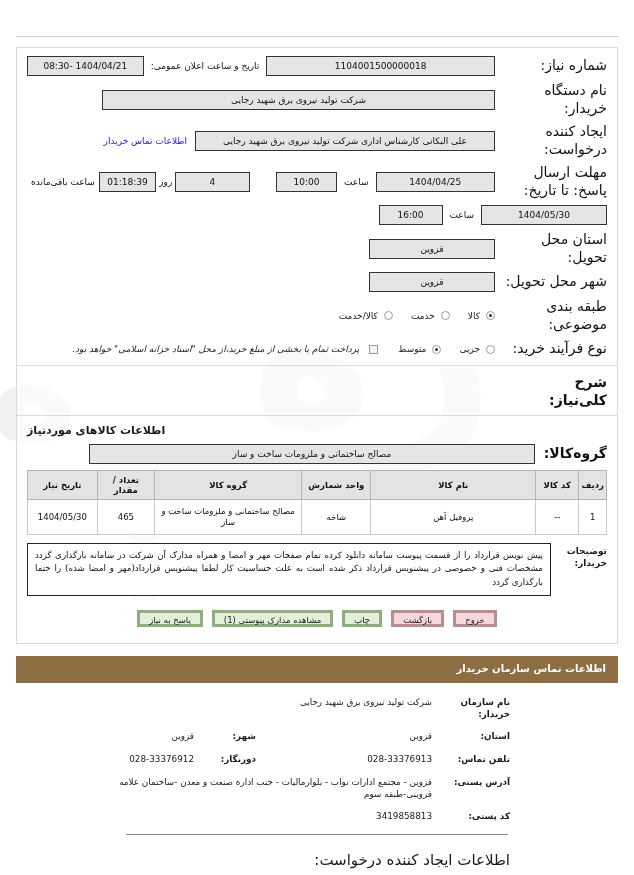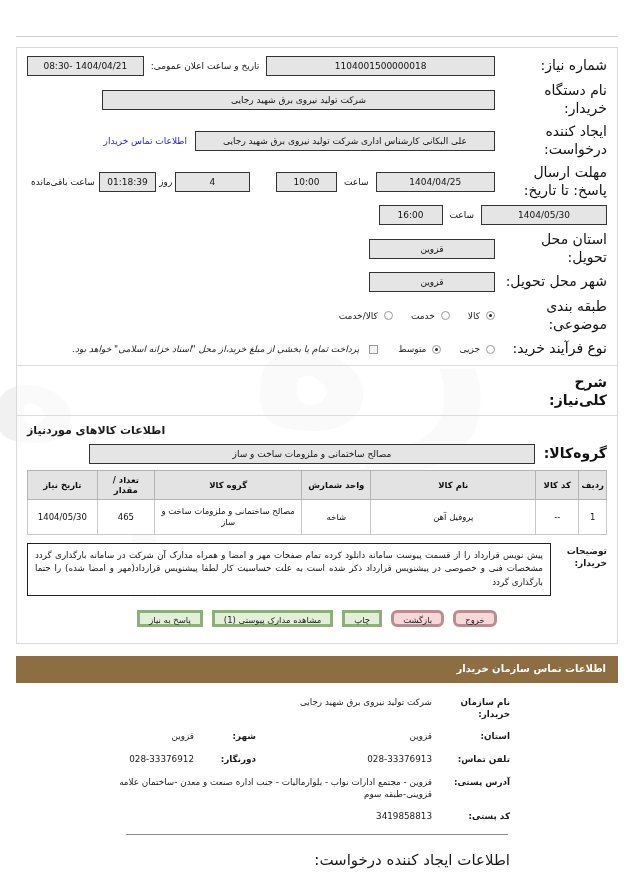--- a/index.html
+++ b/index.html
@@ -235,21 +235,21 @@
     font-size: 8.5px;
     height: 17px;
     line-height: 15px;
     padding: 0 9px;
     text-align: center;
     white-space: nowrap;
     cursor: pointer;
     color: #1a1a1a;
   }
   .btn.green { background: #e2f0d9; border-color: #8fae7d; }
-  .btn.pink  { background: #f8d7da; border-color: #b98e92; border-radius: 6px; }
+  .btn.pink  { background: #f8d7da; border-color: #b98e92; }
 
   
   .contact {
     margin: 14px 16px 0 16px;
     font-size: 8.8px;
     color: #1a1a1a;
   }
   .c-row {
     display: flex;
     align-items: flex-start;

